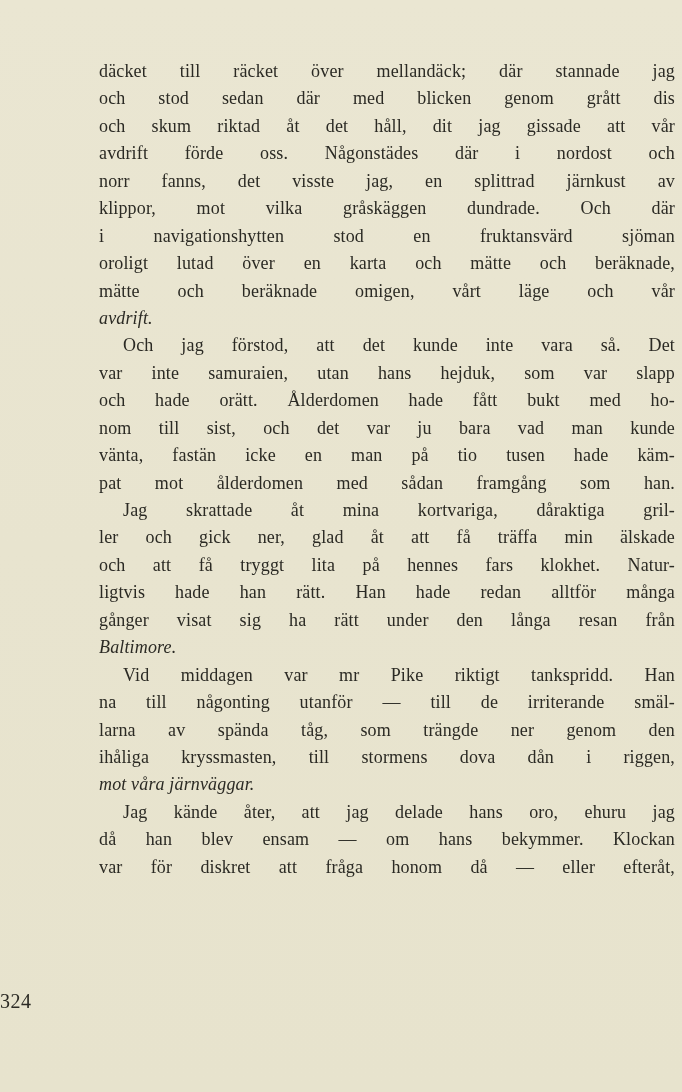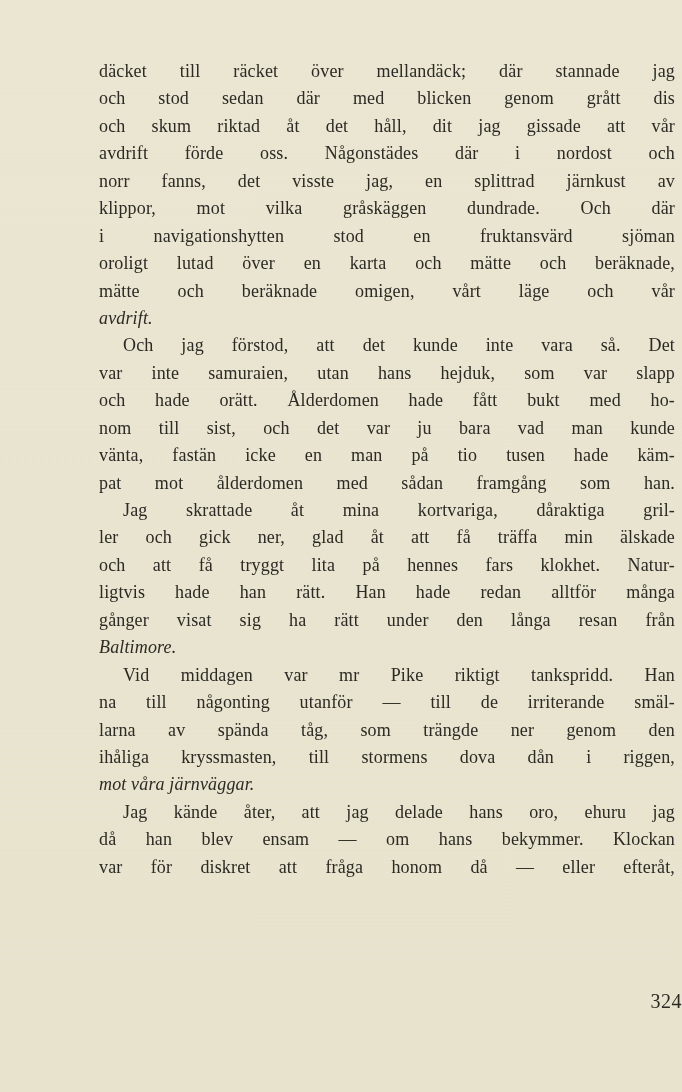--- a/index.html
+++ b/index.html
@@ -44,21 +44,21 @@
       font-style: italic;
     }
     .line.indent {
       padding-left: 24px;
     }
     .page-number {
       position: absolute;
       left: 0;
       width: 682px;
       top: 990px;
-      text-align: right;
+      text-align: left;
       font-family: "Liberation Serif", "DejaVu Serif", serif;
       font-size: 20px;
       color: #2b2a24;
       letter-spacing: 0.5px;
     }
   </style>
 </head>
 <body>
 
 <div class="page">

